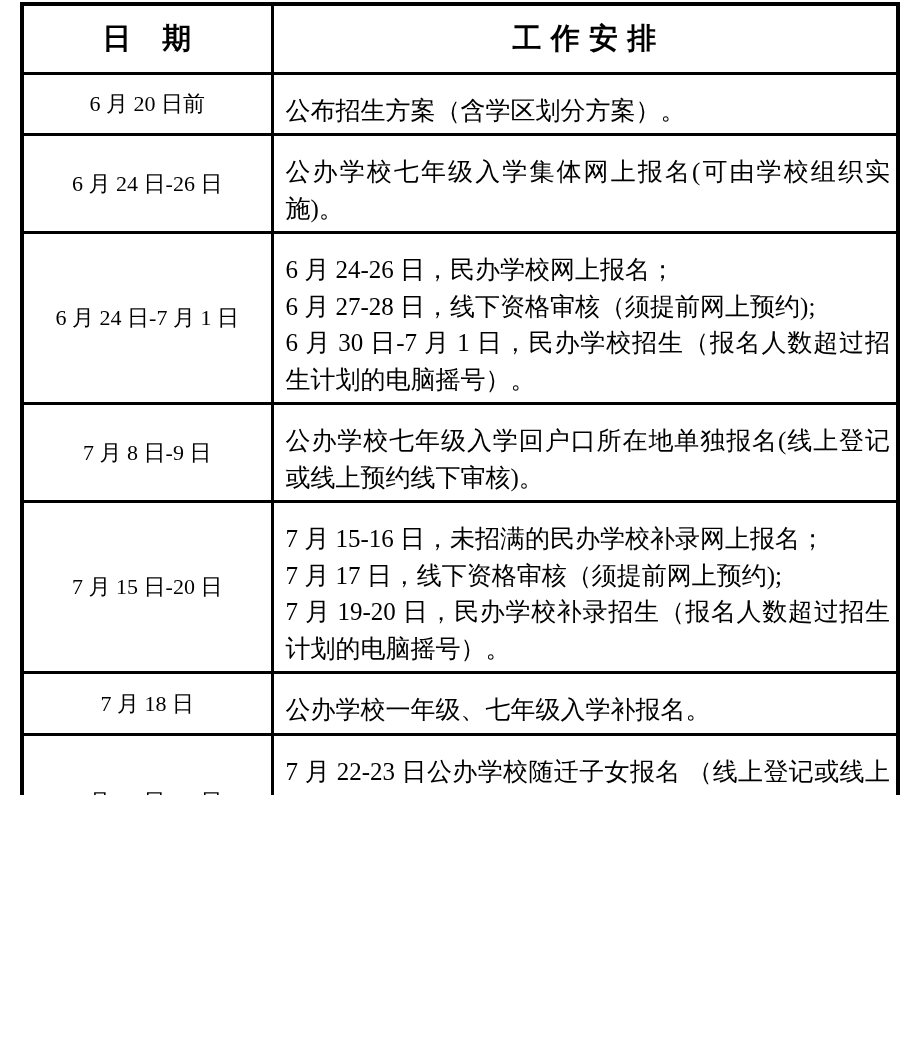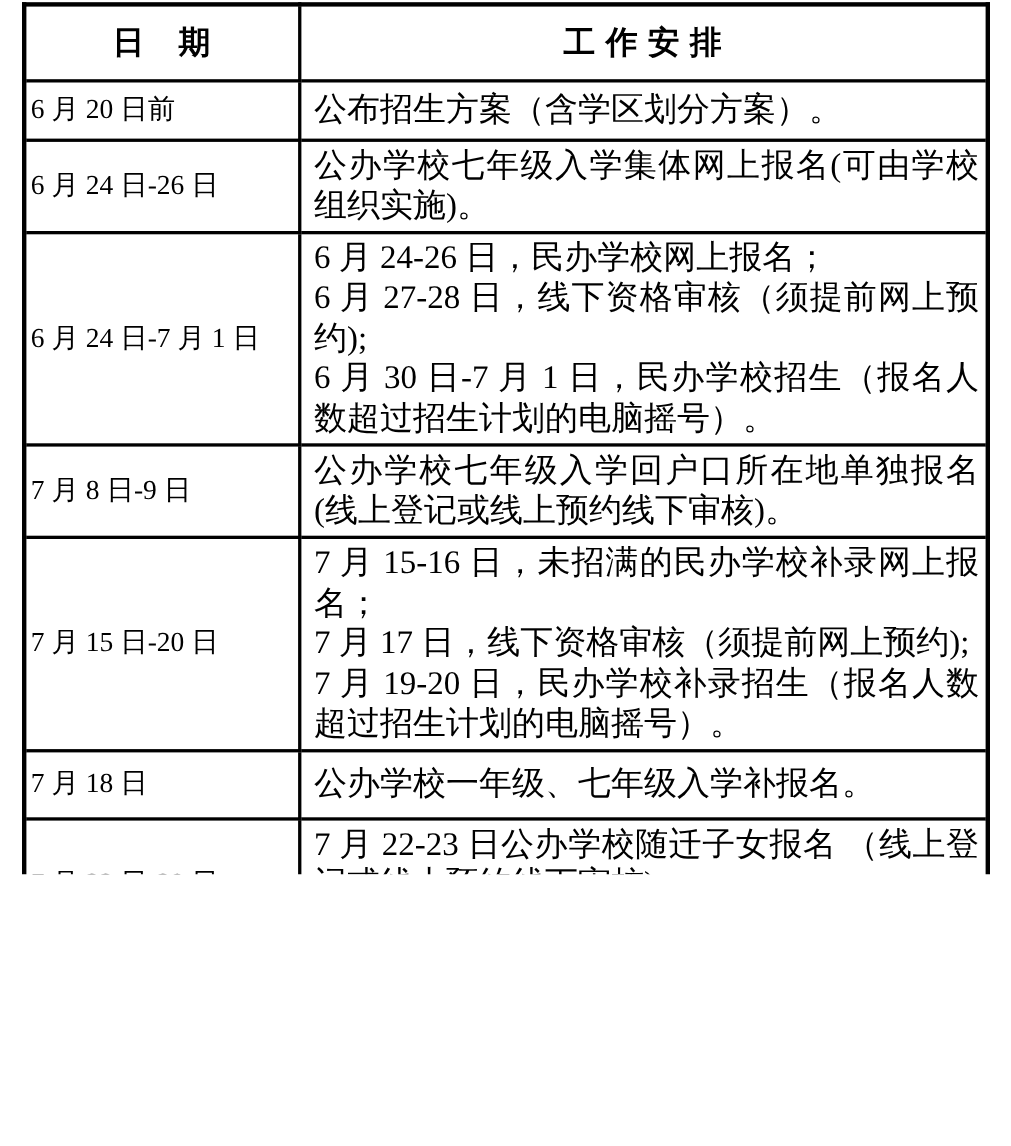--- a/index.html
+++ b/index.html
@@ -33,30 +33,30 @@
     vertical-align: middle;
     color: #000000;
   }
   th {
     font-size: 29px;
     font-weight: bold;
     text-align: center;
     letter-spacing: 1px;
   }
   td.date {
-    text-align: left;
-    font-size: 25px;
+    text-align: center;
+    font-size: 22px;
     line-height: 36px;
     padding: 2px 4px;
   }
   td.work {
     text-align: justify;
-    font-size: 30px;
+    font-size: 25px;
     line-height: 36.5px;
-    padding: 4px 6px 4px 12px;
+    padding: 18px 6px 4px 12px;
     white-space: pre-line;
   }
   tr.hdr { height: 69px; }
   tr.r0 { height: 54px; }
   tr.r1 { height: 77px; }
   tr.r2 { height: 145px; }
   tr.r3 { height: 71px; }
   tr.r4 { height: 76px; }
   tr.r5 { height: 146px; }
   tr.r6 { height: 62px; }

